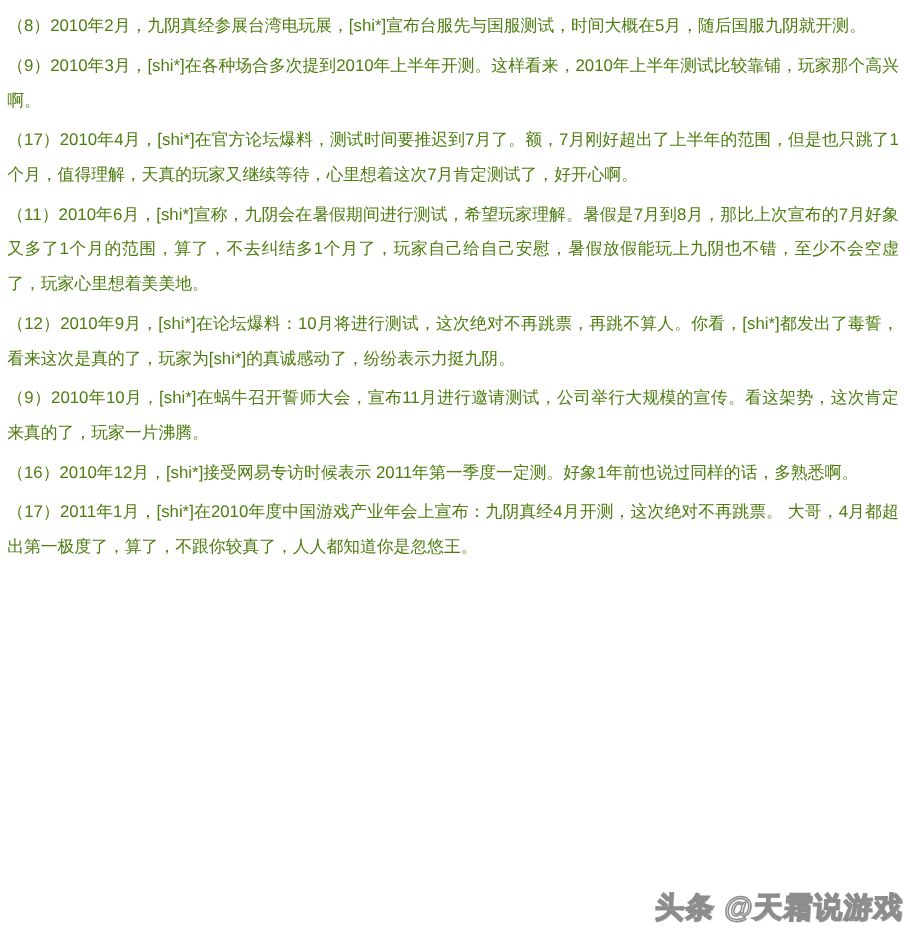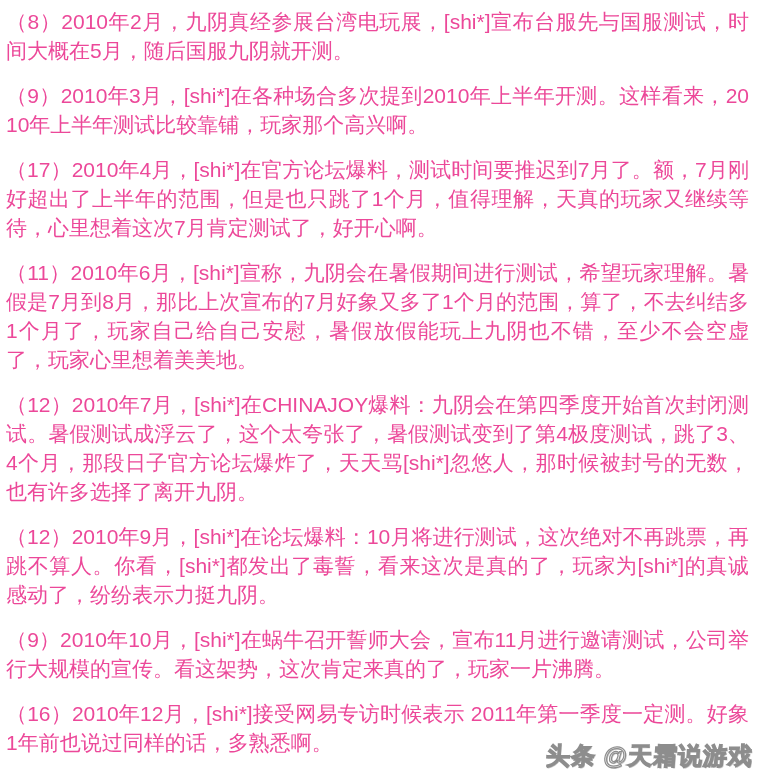--- a/index.html
+++ b/index.html
@@ -13,29 +13,29 @@
     position: relative;
     overflow: hidden;
     font-family: "Liberation Sans", "DejaVu Sans", sans-serif;
   }
   .article {
     padding: 7px 9px 0 6px;
   }
   .article p {
     margin: 0;
     padding: 0;
-    font-size: 21px;
+    font-size: 14px;
     line-height: 29px;
-    color: #ec4899;
+    color: #4d7c0f;
     text-align: justify;
     text-justify: inter-ideograph;
     word-break: break-all;
   }
   .article p + p {
-    margin-top: 16px;
+    margin-top: 4px;
   }
   .watermark {
     position: absolute;
     right: 5px;
     bottom: 2px;
     font-size: 24px;
     font-weight: bold;
     white-space: nowrap;
     color: #f2f2f2;
     -webkit-text-stroke: 1.2px #8d8d8d;
@@ -46,20 +46,19 @@
   }
 </style>
 </head>
 <body>
 
 <div class="article">
   <p>（8）2010年2月，九阴真经参展台湾电玩展，[shi*]宣布台服先与国服测试，时间大概在5月，随后国服九阴就开测。</p>
   <p>（9）2010年3月，[shi*]在各种场合多次提到2010年上半年开测。这样看来，2010年上半年测试比较靠铺，玩家那个高兴啊。</p>
   <p>（17）2010年4月，[shi*]在官方论坛爆料，测试时间要推迟到7月了。额，7月刚好超出了上半年的范围，但是也只跳了1个月，值得理解，天真的玩家又继续等待，心里想着这次7月肯定测试了，好开心啊。</p>
   <p>（11）2010年6月，[shi*]宣称，九阴会在暑假期间进行测试，希望玩家理解。暑假是7月到8月，那比上次宣布的7月好象又多了1个月的范围，算了，不去纠结多1个月了，玩家自己给自己安慰，暑假放假能玩上九阴也不错，至少不会空虚了，玩家心里想着美美地。</p>
-  <p>（12）2010年7月，[shi*]在CHINAJOY爆料：九阴会在第四季度开始首次封闭测试。暑假测试成浮云了，这个太夸张了，暑假测试变到了第4极度测试，跳了3、4个月，那段日子官方论坛爆炸了，天天骂[shi*]忽悠人，那时候被封号的无数，也有许多选择了离开九阴。</p>
   <p>（12）2010年9月，[shi*]在论坛爆料：10月将进行测试，这次绝对不再跳票，再跳不算人。你看，[shi*]都发出了毒誓，看来这次是真的了，玩家为[shi*]的真诚感动了，纷纷表示力挺九阴。</p>
   <p>（9）2010年10月，[shi*]在蜗牛召开誓师大会，宣布11月进行邀请测试，公司举行大规模的宣传。看这架势，这次肯定来真的了，玩家一片沸腾。</p>
   <p>（16）2010年12月，[shi*]接受网易专访时候表示 2011年第一季度一定测。好象1年前也说过同样的话，多熟悉啊。</p>
   <p>（17）2011年1月，[shi*]在2010年度中国游戏产业年会上宣布：九阴真经4月开测，这次绝对不再跳票。 大哥，4月都超出第一极度了，算了，不跟你较真了，人人都知道你是忽悠王。</p>
 </div>
 
 <div class="watermark">头条 @天霜说游戏</div>
 
 </body></html>

